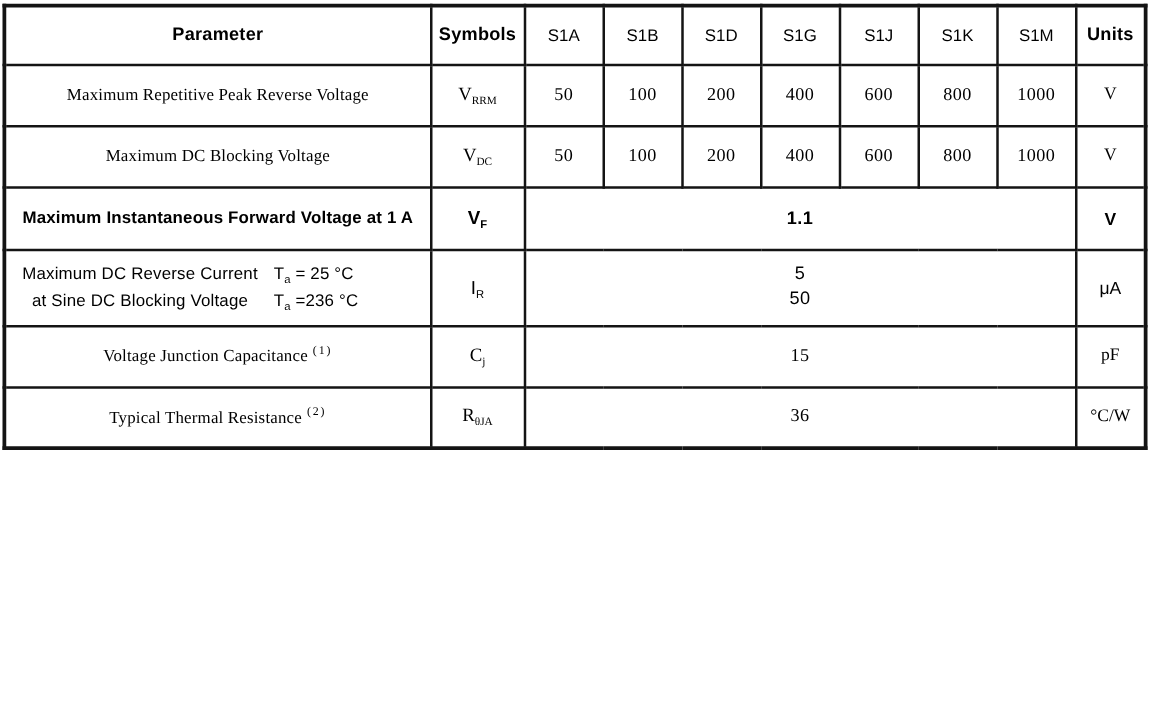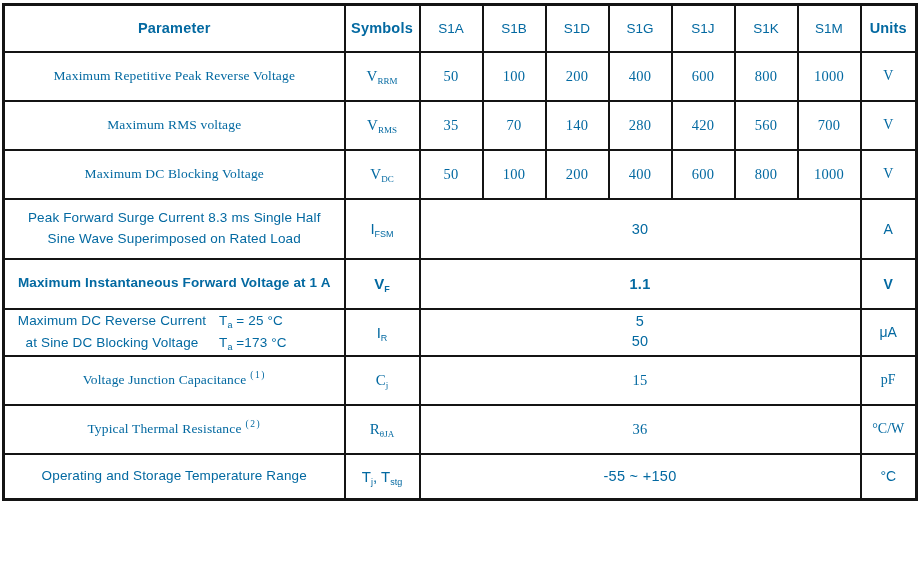--- a/index.html
+++ b/index.html
@@ -6,21 +6,21 @@
     margin: 0;
     padding: 0;
     background: #ffffff;
   }
   .page {
     position: relative;
     width: 921px;
     height: 571px;
     background: #ffffff;
     font-family: "Liberation Sans", sans-serif;
-    color: #0369a1;
+    color: #000000;
   }
   table.spec {
     position: absolute;
     left: 2px;
     top: 3px;
     width: 915px;
     border-collapse: collapse;
     table-layout: fixed;
     border: 3px solid #141414;
   }
@@ -84,21 +84,21 @@
     flex: 0 0 auto;
   }
   .cond-line .cond {
     flex: 0 0 auto;
   }
   tr.r-head  { height: 47px; }
   tr.r-std   { height: 49px; font-family: Liberation Serif, serif; }
   tr.r-4     { height: 50px; }
   tr.r-5     { height: 60px; }
   tr.r-6     { height: 50px; font-weight: bold; }
-  tr.r-7     { height: 47px; }
+  tr.r-7     { height: 61px; }
   tr.r-10    { height: 46px; }
 </style>
 </head>
 <body>
 
 <div class="page">
   <table class="spec">
     <colgroup>
       <col style="width:341px">
       <col style="width:75px">
@@ -132,71 +132,52 @@
       <td class="value-cell">50</td>
       <td class="value-cell">100</td>
       <td class="value-cell">200</td>
       <td class="value-cell">400</td>
       <td class="value-cell">600</td>
       <td class="value-cell">800</td>
       <td class="value-cell">1000</td>
       <td class="unit-cell">V</td>
     </tr>
 
-    <tr class="r-std">
-      <td class="param-cell">Maximum RMS voltage</td>
-      <td class="symbol-cell"><span>V</span><sub>RMS</sub></td>
-      <td class="value-cell">35</td>
-      <td class="value-cell">70</td>
-      <td class="value-cell">140</td>
-      <td class="value-cell">280</td>
-      <td class="value-cell">420</td>
-      <td class="value-cell">560</td>
-      <td class="value-cell">700</td>
-      <td class="unit-cell">V</td>
-    </tr>
 
     <tr class="r-std">
       <td class="param-cell">Maximum DC Blocking Voltage</td>
       <td class="symbol-cell"><span>V</span><sub>DC</sub></td>
       <td class="value-cell">50</td>
       <td class="value-cell">100</td>
       <td class="value-cell">200</td>
       <td class="value-cell">400</td>
       <td class="value-cell">600</td>
       <td class="value-cell">800</td>
       <td class="value-cell">1000</td>
       <td class="unit-cell">V</td>
     </tr>
 
 
-    <tr class="r-5">
-      <td class="param-cell preline">Peak Forward Surge Current 8.3 ms Single Half
-Sine Wave Superimposed on Rated Load</td>
-      <td class="symbol-cell"><span>I</span><sub>FSM</sub></td>
-      <td class="value-cell" colspan="7">30</td>
-      <td class="unit-cell">A</td>
-    </tr>
 
     <tr class="r-6">
       <td class="param-cell">Maximum Instantaneous Forward Voltage at 1 A</td>
       <td class="symbol-cell"><span>V</span><sub>F</sub></td>
       <td class="value-cell" colspan="7">1.1</td>
       <td class="unit-cell">V</td>
     </tr>
 
     <tr class="r-7">
       <td class="param-cell">
         <div class="cond-line">
           <span class="left-part">Maximum DC Reverse Current</span>
           <span class="cond"><span>T</span><sub>a</sub><span> = 25 °C</span></span>
         </div>
         <div class="cond-line">
           <span class="left-part">at Sine DC Blocking Voltage</span>
-          <span class="cond"><span>T</span><sub>a</sub><span> =173 °C</span></span>
+          <span class="cond"><span>T</span><sub>a</sub><span> =236 °C</span></span>
         </div>
       </td>
       <td class="symbol-cell"><span>I</span><sub>R</sub></td>
       <td class="value-cell preline" colspan="7" style="line-height:1.35;">5
 50</td>
       <td class="unit-cell">μA</td>
     </tr>
 
     <tr class="r-std">
       <td class="param-cell"><span>Voltage Junction Capacitance</span><sup class="note-ref">(1)</sup></td>
@@ -205,21 +186,15 @@
       <td class="unit-cell">pF</td>
     </tr>
 
     <tr class="r-std">
       <td class="param-cell"><span>Typical Thermal Resistance</span><sup class="note-ref">(2)</sup></td>
       <td class="symbol-cell"><span>R</span><sub>θJA</sub></td>
       <td class="value-cell" colspan="7">36</td>
       <td class="unit-cell">°C/W</td>
     </tr>
 
-    <tr class="r-10">
-      <td class="param-cell">Operating and Storage Temperature Range</td>
-      <td class="symbol-cell"><span>T</span><sub>j</sub><span>, T</span><sub>stg</sub></td>
-      <td class="value-cell" colspan="7">-55 ~ +150</td>
-      <td class="unit-cell">°C</td>
-    </tr>
   </tbody>
     </table>
 </div>
 
 </body></html>

